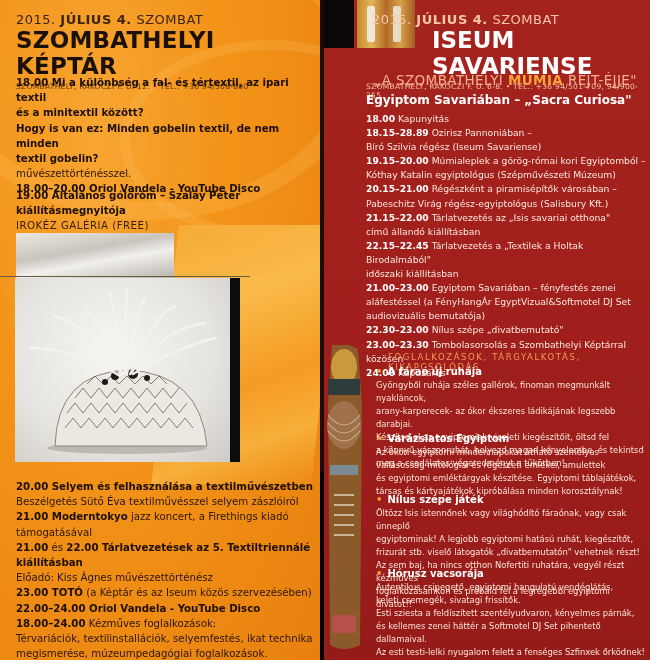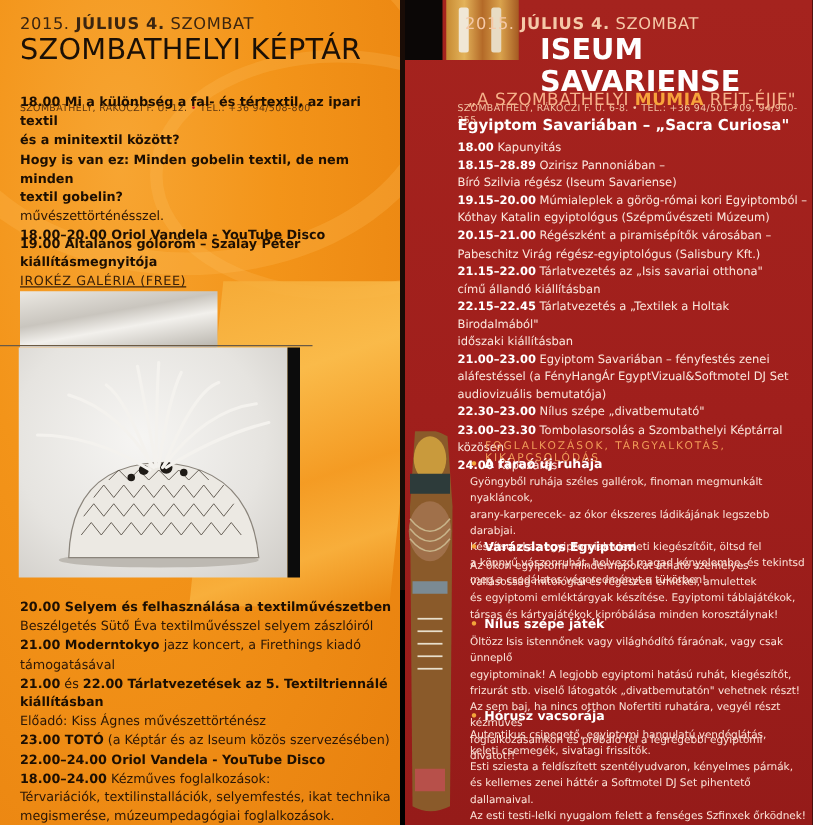--- a/index.html
+++ b/index.html
@@ -19,28 +19,28 @@
     background: linear-gradient(170deg, #ebe8e2 0%, #c9c5be 40%, #f2f0ec 60%, #b8b4ac 100%); }
   .left .rule { position: absolute; left: 0; top: 276px; width: 250px; height: 1px; background: #6b5a44; }
   .photo { position: absolute; left: 15px; top: 278px; width: 225px; height: 184px;
     background: radial-gradient(ellipse at 45% 40%, #f6f5f3 0%, #e6e4e0 60%, #cfccc7 100%);
     border-right: 10px solid #0c0c0c; }
   .photo svg { position: absolute; left: 0; top: 0; }
   .lt { position: absolute; left: 16px; color: #2a1a08; }
   .date { font-size: 13px; letter-spacing: 0.5px; }
   .date .b { font-weight: bold; }
   .left .date { color: #3b2510; top: 12px; }
-  .venue-left { position: absolute; left: 16px; top: 27px; font-size: 23px; font-weight: normal; color: #1b1006; letter-spacing: 0.2px; }
+  .venue-left { position: absolute; left: 16px; top: 27px; font-size: 23px; font-weight: bold; color: #1b1006; letter-spacing: 0.2px; }
   .addr { font-size: 7.5px; letter-spacing: 0.3px; margin-top: 27px; }
   .left .addr { position: absolute; left: 16px; top: 55px; color: #5a3410; }
   .addr .dot { color: #c8102e; }
   .block { position: absolute; left: 16px; width: 298px; font-size: 10.2px; line-height: 15.2px; color: #2a1606; }
   .block .bd { font-weight: bold; color: #1d0f02; }
   .block .ln { display: block; }
-  .block .upper { letter-spacing: 0.5px; color: #3a2008; text-decoration: underline; }
+  .block .upper { letter-spacing: 0.5px; color: #3a2008; }
   
   .divider { width: 4px; background: #1a0c06; }
   .right { position: relative; width: 326px; height: 660px; overflow: hidden;
     background: linear-gradient(180deg, #a5231e 0%, #a01f1c 50%, #951b19 100%); }
   .right .topblack { position: absolute; left: 0; top: 0; width: 30px; height: 48px; background: #0b0706; }
   .right .egypt-img { position: absolute; left: 33px; top: 0; width: 58px; height: 48px;
     background: linear-gradient(90deg, #c78a33 0%, #e3b35a 25%, #b46a28 50%, #d9a24c 75%, #a55a22 100%); }
   .right .egypt-img .fig { position: absolute; width: 8px; height: 36px; background: #f0e7d6; top: 6px; border-radius: 2px; }
   .right .date { position: absolute; left: 48px; top: 12px; color: #f5c9a8; }
   .venue-right { position: absolute; left: 108px; top: 27px; font-size: 23px; font-weight: bold; color: #fff; }

